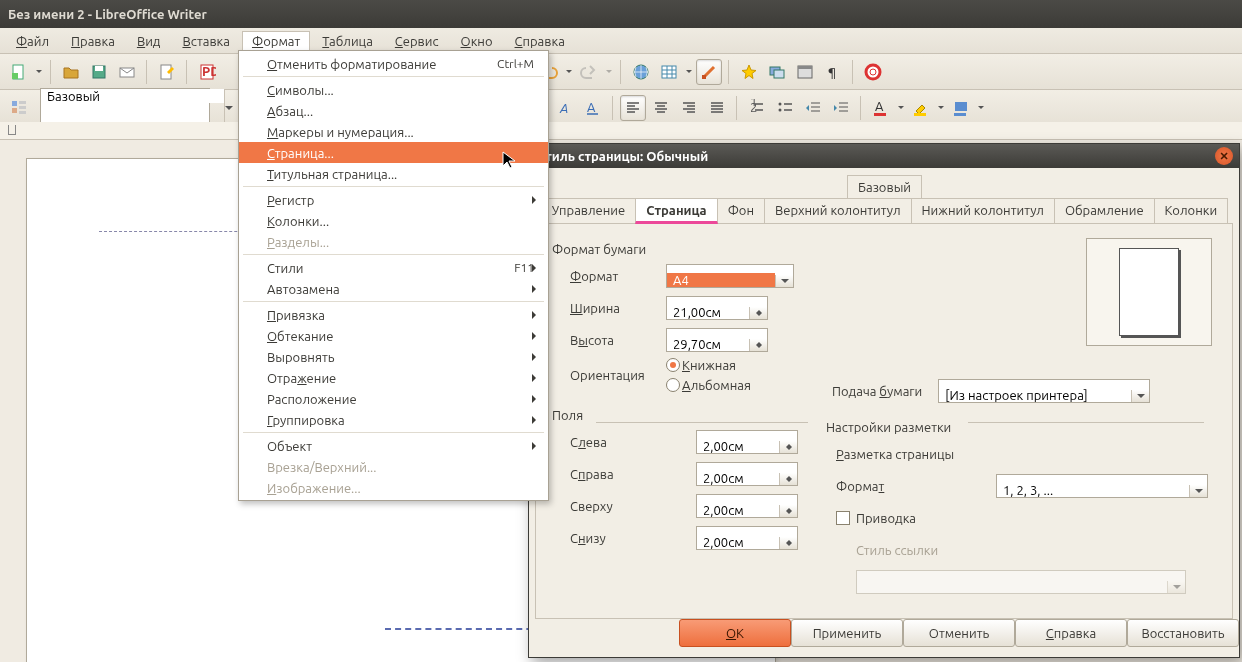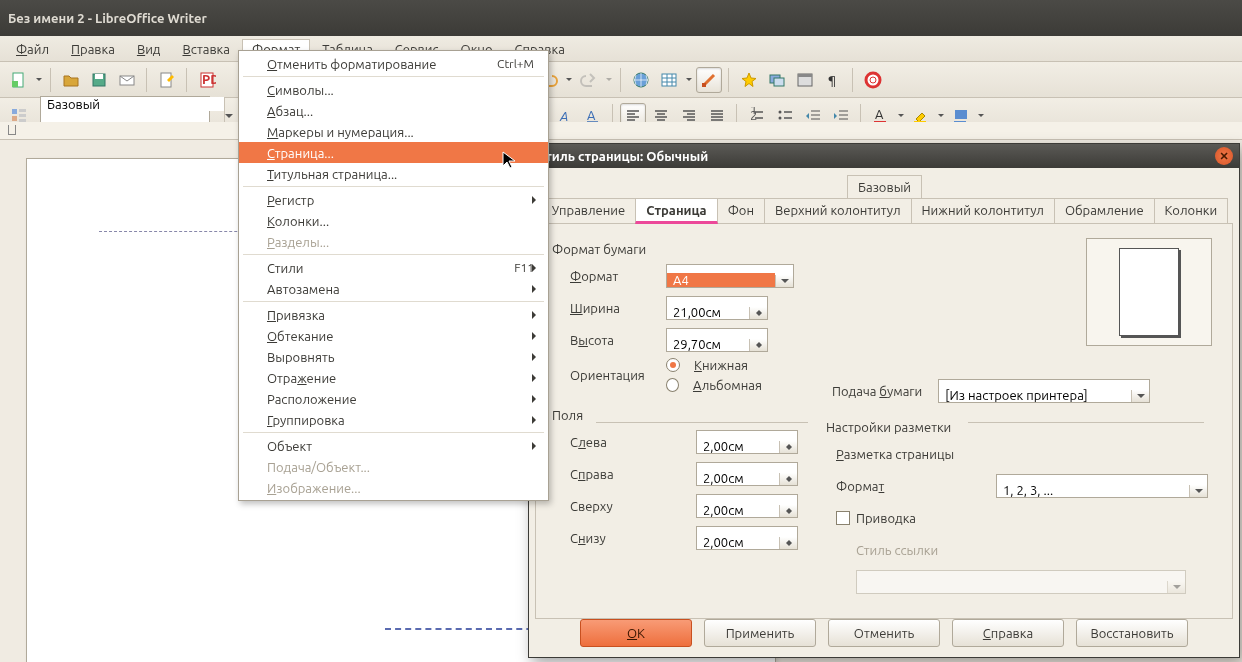--- a/index.html
+++ b/index.html
@@ -1,19 +1,19 @@
 <!DOCTYPE html>
 <html><head>
 <meta charset="utf-8">
 <style>
   * { box-sizing: border-box; margin: 0; padding: 0; font-family: "Ubuntu", "Liberation Sans", sans-serif; font-size: 13px; }
   body { width: 1242px; height: 662px; background: #f0ebe2; overflow: hidden; color: #3c3b37; }
 
   
-  .title-bar { height: 36px; background: linear-gradient(#4b4a46, #3c3b37); color: #dfdbd2; display: flex; align-items: center; padding: 0 8px; font-weight: bold; }
+  .title-bar { height: 28px; background: linear-gradient(#4b4a46, #3c3b37); color: #dfdbd2; display: flex; align-items: center; padding: 0 8px; font-weight: bold; }
 
   
   .menu-bar { height: 26px; background: linear-gradient(#efebe2, #e6e1d6); border-bottom: 1px solid #c8c1b4; display: flex; align-items: center; padding: 0 6px; gap: 2px; }
   .menu-item { padding: 3px 10px; color: #3c3b37; cursor: default; position: relative; }
   .menu-item.open { background: #ffffff; border: 1px solid #c8c1b4; border-bottom: none; padding: 2px 9px 3px 9px; }
   .menu-item u { text-decoration: underline; }
 
   
   .toolbar { height: 36px; background: linear-gradient(#f2eee5, #e6e1d6); border-bottom: 1px solid #c8c1b4; display: flex; align-items: center; padding: 0 6px; gap: 2px; }
   .tb-btn { width: 26px; height: 26px; border: 1px solid transparent; display: flex; align-items: center; justify-content: center; border-radius: 3px; position: relative; }
@@ -69,30 +69,30 @@
   .combo input, .spin input { border: none; flex: 1; padding: 0 6px; outline: none; background: transparent; width: 50px; }
   .combo.sel input { background: #f07746; color: #fff; }
   .combo .cb-dd, .spin .sp-btns { width: 18px; border-left: 1px solid #c8c1b4; background: linear-gradient(#fff, #e6e1d6); display: flex; flex-direction: column; }
   .combo .cb-dd { align-items: center; justify-content: center; }
   .combo .cb-dd::after { content: ""; border: 4px solid transparent; border-top-color: #555; margin-top: 4px; }
   .spin { width: 102px; }
   .spin .sp-btns div { flex: 1; display: flex; align-items: center; justify-content: center; }
   .spin .sp-up::after { content: ""; border: 3px solid transparent; border-bottom-color: #555; }
   .spin .sp-dn::after { content: ""; border: 3px solid transparent; border-top-color: #555; }
 
-  .radio { display: inline-flex; align-items: center; gap: 14px; }
+  .radio { display: inline-flex; align-items: center; gap: 2px; }
   .radio .r { width: 14px; height: 14px; border: 1px solid #8a826f; border-radius: 50%; display: flex; align-items: center; justify-content: center; background: #fff; }
   .radio.checked .r::after { content: ""; width: 6px; height: 6px; background: #f07746; border-radius: 50%; }
   .check { display: inline-flex; align-items: center; gap: 6px; }
   .check .c { width: 14px; height: 14px; border: 1px solid #8a826f; background: #fff; }
 
   .page-preview { position: absolute; right: 20px; top: 14px; width: 126px; height: 108px; border: 1px solid #b0a99a; background: #f8f5ee; display: flex; align-items: center; justify-content: center; }
   .page-preview .pg { width: 60px; height: 88px; background: #fff; border: 1px solid #555; box-shadow: 2px 2px 0 #555; }
 
-  .dlg-buttons { position: absolute; bottom: 10px; left: 0; right: 0; display: flex; justify-content: center; gap: 12px; }
+  .dlg-buttons { position: absolute; bottom: 10px; left: 0; right: 0; display: flex; justify-content: flex-end; }
   .btn { min-width: 112px; height: 28px; border: 1px solid #b0a99a; background: linear-gradient(#fff, #e6e1d6); border-radius: 3px; display: flex; align-items: center; justify-content: center; cursor: default; }
   .btn.primary { background: linear-gradient(#f89b76, #ee6f3d); border-color: #c85020; color: #3a1500; font-weight: normal; }
   .btn u { text-decoration: underline; }
 
   .dis-text { color: #a8a193; }
 
   .hr-line { border: none; border-top: 1px solid #c8c1b4; position: absolute; }
 
   svg { display: block; }
 </style>
@@ -393,21 +393,21 @@
       <span>Расположение</span>
     </div>
     <div class="dd-item dd-sub">
       <span><u>Г</u>руппировка</span>
     </div>
     <div class="dd-sep"></div>
     <div class="dd-item dd-sub">
       <span>Объект</span>
     </div>
     <div class="dd-item dis">
-      <span>Подача/Объект...</span>
+      <span>Врезка/Верхний...</span>
     </div>
     <div class="dd-item dis">
       <span><u>И</u>зображение...</span>
     </div>
   </div>
 
 <svg class="cursor-arrow" width="16" height="20">
     <path d="M1 1l0 14 4-4 3 6 2-1-3-6 6 0z" fill="#000" stroke="#fff" stroke-width="1"></path>
   </svg>
 

